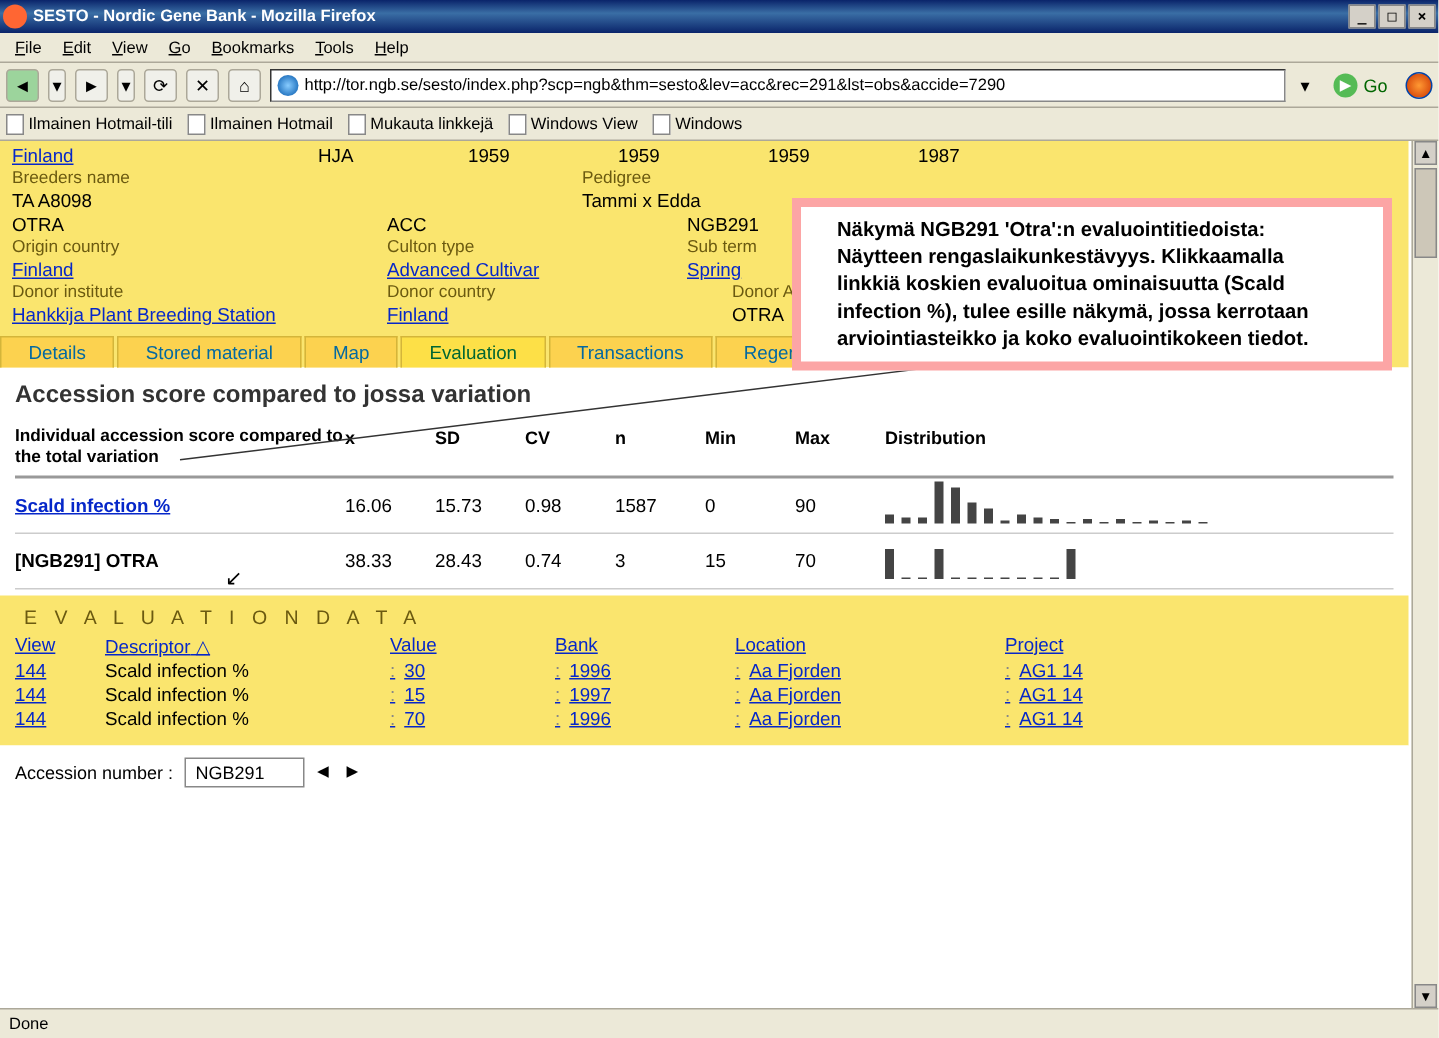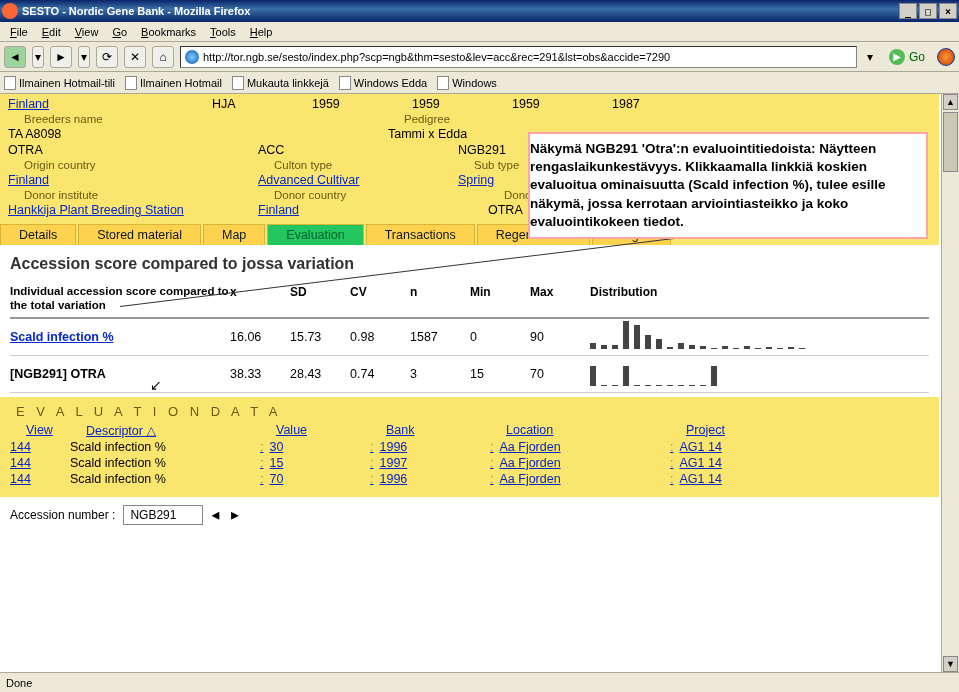--- a/index.html
+++ b/index.html
@@ -35,27 +35,27 @@
 .vscroll { position: absolute; right: 0; top: 0; bottom: 0; width: 18px; background: #ece9d8; border-left: 1px solid #aca899; }
 .vscroll .thumb { position: absolute; top: 18px; left: 1px; right: 1px; height: 60px; background: #cdc7b8; border: 1px solid #888; }
 .vscroll .arr { position: absolute; left: 1px; right: 1px; height: 16px; background: #d4d0c8; border: 1px solid #888; text-align: center; font-size: 9px; line-height: 14px; }
 .vscroll .up { top: 0; } .vscroll .dn { bottom: 0; }
 
 
 .panel { background: #fae56e; padding: 2px 8px 6px; margin: 0; font-size: 12.5px; }
 .row { display: flex; padding: 1px 0; }
 .c1 { width: 180px; } .c2 { width: 100px; margin-left: 24px; } .c3 { width: 100px; } .c4 { width: 100px; } .c5 { width: 100px; }
 .link { color: #0627c9; text-decoration: underline; cursor: pointer; }
-.hdr { color: #6b5a10; font-size: 11.5px; margin-left: 16px; }
+.hdr { color: #6b5a10; font-size: 11.5px; }
 .section-h { color: #6b5a10; letter-spacing: 6px; font-size: 13px; padding: 3px 6px; }
 
 
 .tabs { display: flex; background: #fae56e; font-size: 12.5px; }
-.tab { padding: 3px 18px; background: #fcd24f; color: #0f172a; border: 1px solid #d4b53a; border-bottom: none; margin-right: 2px; cursor: pointer; }
-.tab.active { background: #22c55e; color: #063; text-align: center; }
+.tab { padding: 3px 18px; background: #fcd24f; color: #0369a1; border: 1px solid #d4b53a; border-bottom: none; margin-right: 2px; cursor: pointer; }
+.tab.active { background: #fde047; color: #063; text-align: center; }
 
 
 .white { background: #fff; padding: 6px 10px 4px; }
 .sect-title { font-size: 16px; font-weight: bold; color: #333; margin: 4px 0 8px; }
 .thead { display: flex; font-weight: bold; font-size: 12px; padding: 4px 0; border-bottom: 2px solid #999; }
 .trow { display: flex; padding: 6px 0; border-bottom: 1px solid #ccc; font-size: 12.5px; align-items: center; }
 .tc-lbl { width: 220px; }
 .tc { width: 60px; text-align: left; }
 .tc-dist { flex: 1; }
 
@@ -69,21 +69,21 @@
 .sep { color: #888; margin-right: 6px; }
 
 
 .accnum-bar { background: #fff; padding: 8px 10px; display: flex; align-items: center; gap: 8px; font-size: 12px; }
 .accnum-input { border: 1px solid #888; padding: 2px 6px; font-size: 12px; width: 80px; }
 .tri { font-family: monospace; font-size: 13px; letter-spacing: 2px; cursor: pointer; }
 
 .explain { background: #fff; padding: 2px 10px; font-size: 11.5px; color: #333; }
 
 
-.callout { position: absolute; top: 38px; left: 528px; width: 400px; background: #fff; border: 2px solid #fca5a5; padding: 6px 0; font-size: 13.5px; font-weight: bold; line-height: 1.35; z-index: 10; }
+.callout { position: absolute; top: 38px; left: 528px; width: 400px; background: #fff; border: 6px solid #fca5a5; padding: 6px 24px; font-size: 13.5px; font-weight: bold; line-height: 1.35; z-index: 10; }
 .callout-line { position: absolute; top: 212px; left: 120px; width: 560px; height: 1px; z-index: 9; border-top: 1px solid #333; transform-origin: left; transform: rotate(-7deg); pointer-events:none; }
 .callout-arrow { position: absolute; top: 283px; left: 150px; z-index: 9; color: #000; font-size: 14px; pointer-events:none; }
 
 .statusbar { background: #ece9d8; height: 20px; border-top: 1px solid #aca899; display: flex; align-items: center; padding: 0 6px; font-size: 11px; }
 </style>
 </head>
 <body>
 
 <div class="titlebar">
   <div class="icon"></div>
@@ -133,21 +133,21 @@
   <div class="bm">
       <div class="pg"></div>
       <span>Ilmainen Hotmail</span>
     </div>
   <div class="bm">
       <div class="pg"></div>
       <span>Mukauta linkkejä</span>
     </div>
   <div class="bm">
       <div class="pg"></div>
-      <span>Windows Edda</span>
+      <span>Windows View</span>
     </div>
   <div class="bm">
       <div class="pg"></div>
       <span>Windows</span>
     </div>
 </div>
 
 <div class="content">
   <div class="scroll-area">
 
@@ -175,21 +175,21 @@
         <div>Tammi x Edda</div>
       </div>
       <div class="row">
         <div style="width:250px">OTRA</div>
         <div style="width:200px">ACC</div>
         <div>NGB291</div>
       </div>
       <div class="row hdr">
         <div style="width:250px">Origin country</div>
         <div style="width:200px">Culton type</div>
-        <div>Sub type</div>
+        <div>Sub term</div>
       </div>
       <div class="row">
         <div class="link" style="width:250px">Finland</div>
         <div class="link" style="width:200px">Advanced Cultivar</div>
         <div class="link">Spring</div>
       </div>
       <div class="row hdr">
         <div style="width:250px">Donor institute</div>
         <div style="width:230px">Donor country</div>
         <div>Donor AccNum</div>

